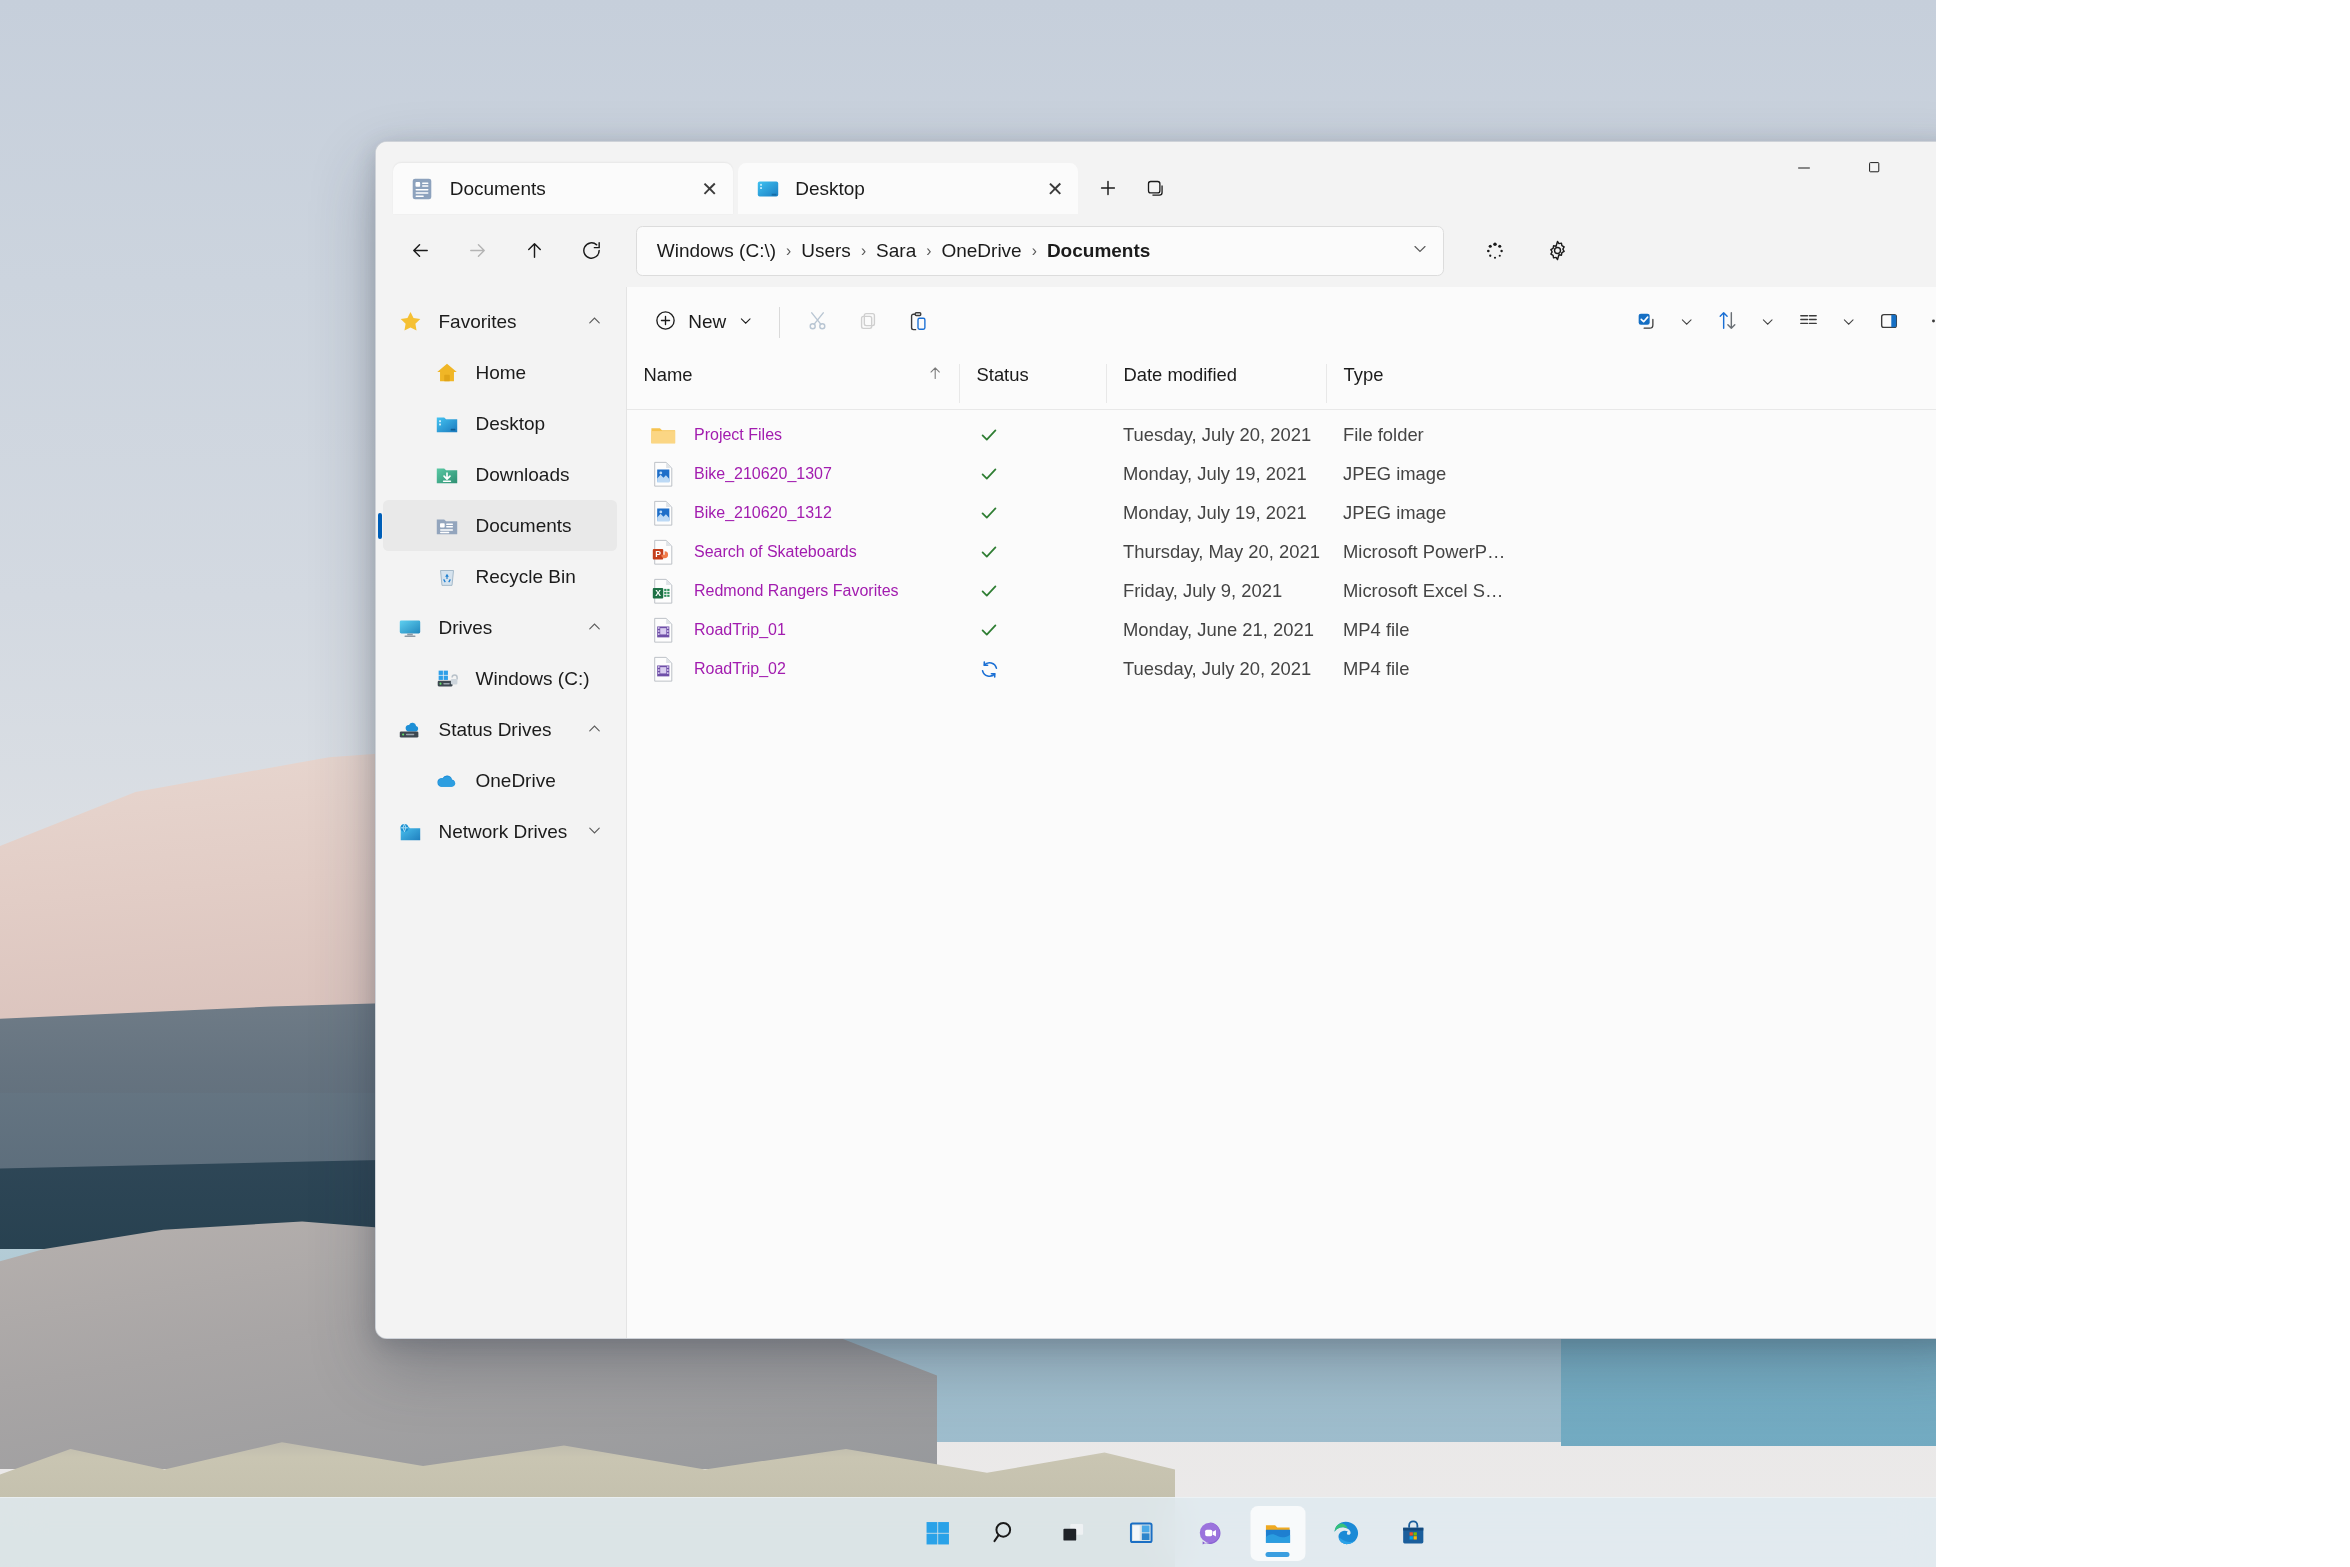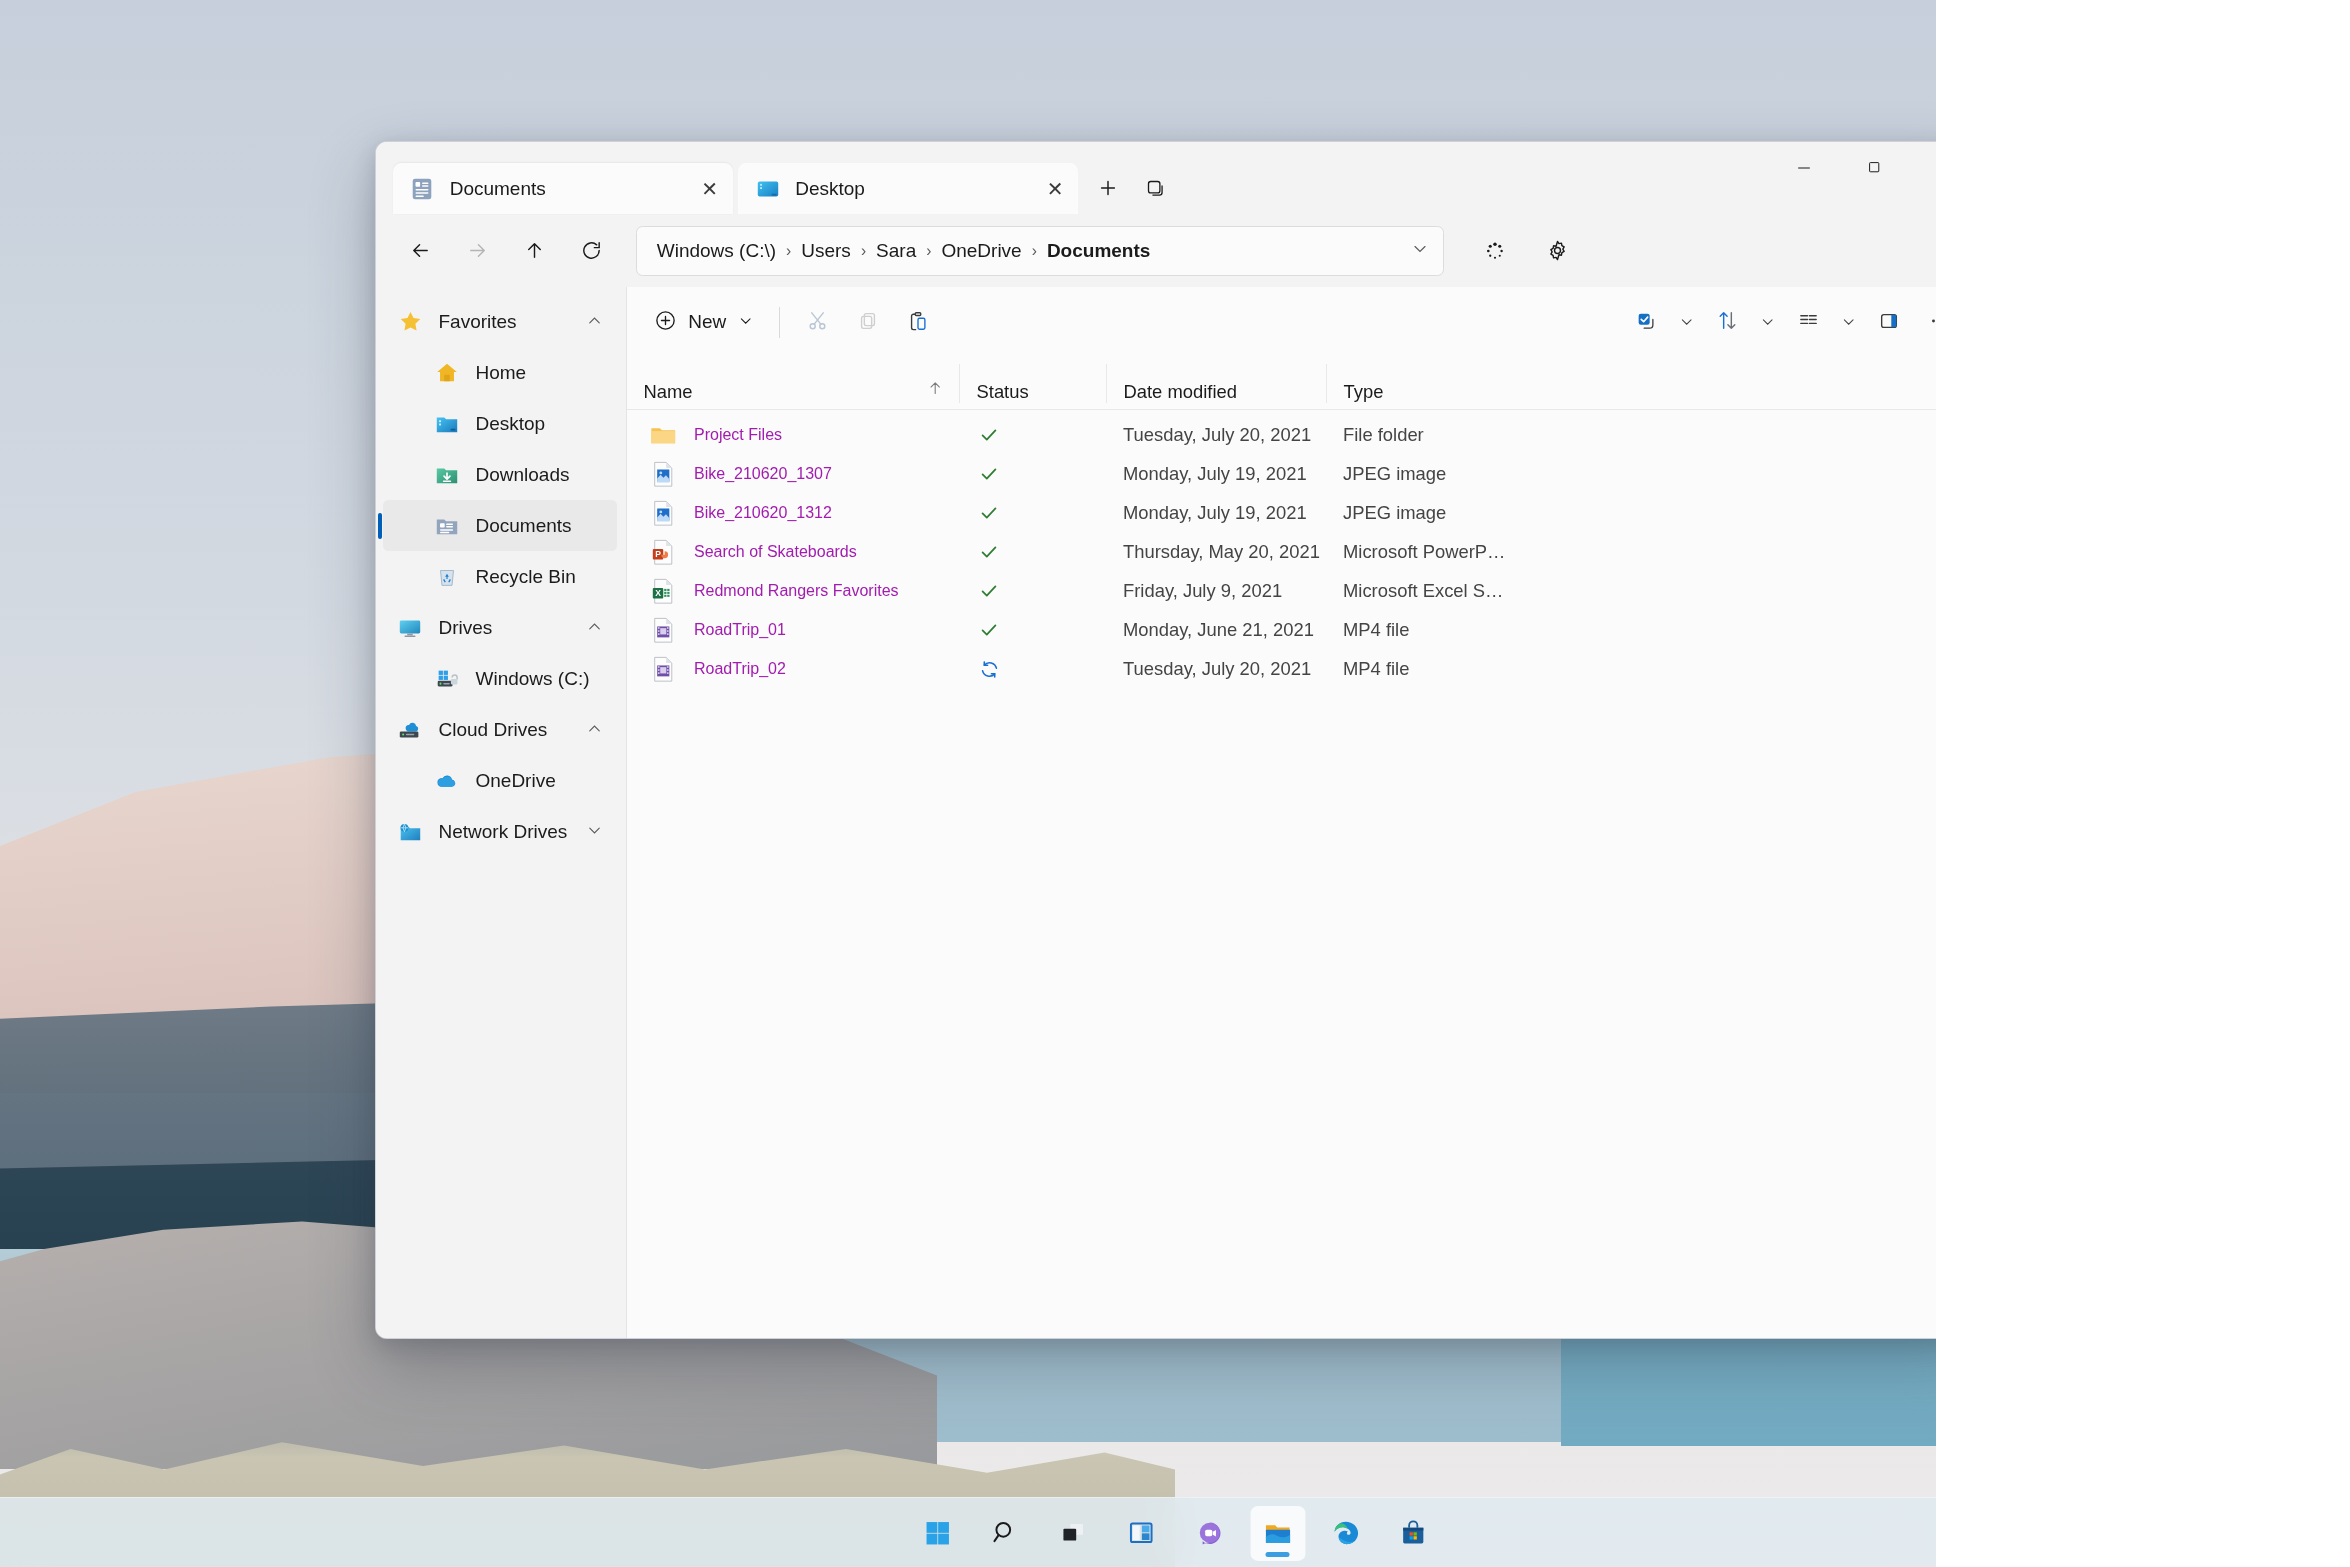--- a/index.html
+++ b/index.html
@@ -162,21 +162,21 @@
   .tb-sep { width:0.9px; height:31px; background:#dadada; margin:0 13px; }
   .tb-btn { width:50px; height:46px; border-radius:5.5px; display:flex; align-items:center; justify-content:center; color:#1b1b1b; }
   .tb-btn.dim { color:#b9c6d3; }
   .tb-btn.dim2 { color:#cfcfcf; }
   .tb-chev { width:31px; height:46px; display:flex; align-items:center; justify-content:center; color:#444; }
   #tb-right { margin-left:auto; display:flex; align-items:center; }
 
   
   #colhead { height:53px; display:flex; align-items:center; border-bottom:0.9px solid #e8e8e8; flex:none; }
   .ch {
-    font-size:18.4px; color:#1b1b1b; display:flex; align-items:flex-end;
+    font-size:18.4px; color:#1b1b1b; display:flex; align-items:flex-start;
     height:39px; border-left:0.9px solid #e8e8e8; padding-left:16.5px; flex:none;
   }
   .ch:first-child { border-left:none; }
   .ch .sortarrow { margin-left:auto; margin-right:14.7px; color:#7a7a7a; }
 
   
   #filelist { flex:1; overflow:hidden; padding-top:5.5px; }
   .frow { display:flex; align-items:center; height:39px; margin:0 5.5px; border-radius:4.6px; }
   .fname { display:flex; align-items:center; flex:none; padding-left:16.5px; }
   .ficon { width:28.5px; height:28.5px; flex:none; margin-right:16.5px; }
@@ -479,21 +479,21 @@
 
         <div class="nav-group-head">
           <span class="gicon">
             <svg viewBox="0 0 28 28" width="26" height="26">
               <path d="M13 8.5a4 4 0 0 1 7.6 1.1 3 3 0 0 1-.6 5.9h-7a3.5 3.5 0 0 1-.4-7z" fill="#1d8fd6"></path>
               <rect x="3" y="15.5" width="20" height="6.5" rx="1.4" fill="#3d4750"></rect>
               <circle cx="6.6" cy="18.8" r="1.15" fill="#63e06a"></circle>
               <rect x="9.6" y="18.1" width="9" height="1.5" rx=".7" fill="#9aa4ad"></rect>
             </svg>
           </span>
-          <span class="glabel">Cloud Drives</span>
+          <span class="glabel">Status Drives</span>
           <span class="chev">
             <svg viewBox="0 0 24 24" width="19" height="19" fill="none" stroke="currentColor" stroke-width="1.4" stroke-linecap="round">
                 <path d="M6 15l6-6 6 6"></path>
               </svg>
           </span>
         </div>
 
         <div class="nav-item">
           <span class="nicon">
             <svg viewBox="0 0 28 28" width="26" height="26">

